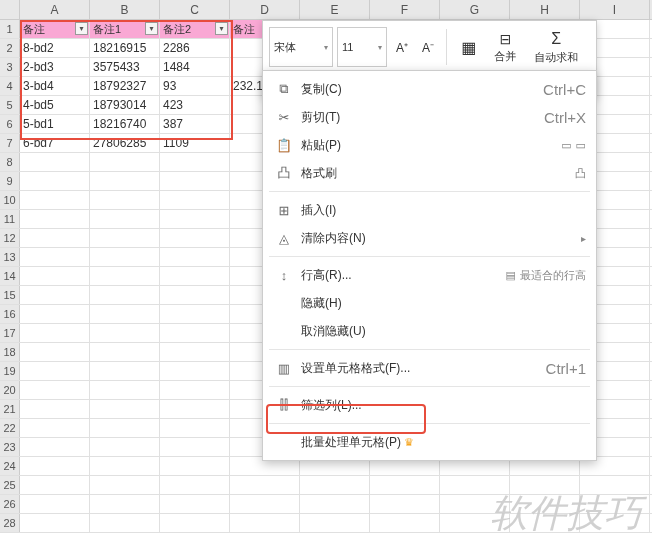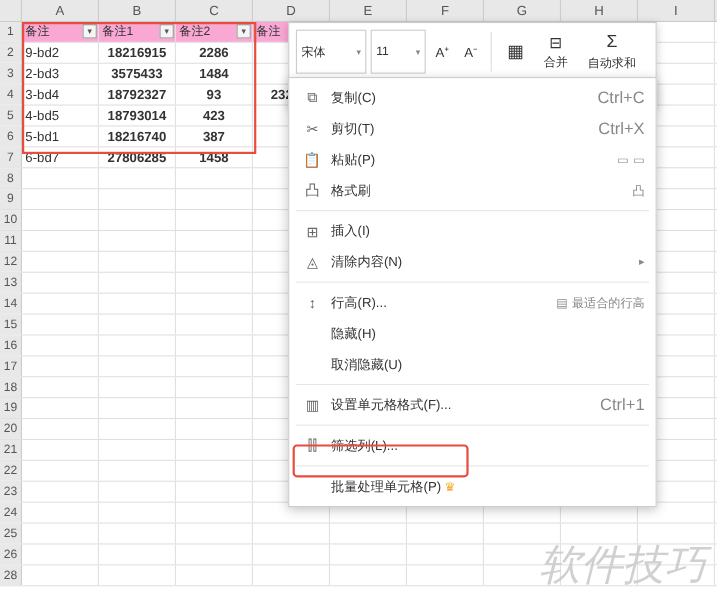--- a/index.html
+++ b/index.html
@@ -7,21 +7,21 @@
 
 
 .grid { position: absolute; top: 0; left: 0; right: 0; bottom: 0; }
 .col-headers { display: flex; height: 20px; background: #e8e8e8; border-bottom: 1px solid #ccc; }
 .corner { width: 20px; border-right: 1px solid #ccc; background: #e8e8e8; }
 .col-h { width: 70px; text-align: center; line-height: 20px; border-right: 1px solid #ccc; color: #555; }
 .rows { }
 .row { display: flex; height: 19px; border-bottom: 1px solid #e0e0e0; }
 .row-h { width: 20px; text-align: center; line-height: 19px; background: #e8e8e8; border-right: 1px solid #ccc; color: #555; font-size: 11px; }
 .cell { width: 70px; border-right: 1px solid #e0e0e0; padding: 0 3px; line-height: 19px; overflow: hidden; white-space: nowrap; }
-.cell.num { text-align: center; font-weight: bold; }
+.cell.num { text-align: left; }
 .cell.hdr { background: #f9a8d4; font-size: 11px; position: relative; }
 .filter-btn { position: absolute; right: 1px; top: 2px; width: 13px; height: 13px; border: 1px solid #999; background: #f5f5f5; font-size: 8px; line-height: 11px; text-align: center; color: #555; }
 
 .red-box-1 { position: absolute; left: 20px; top: 20px; width: 213px; height: 120px; border: 2px solid #e74c3c; pointer-events: none; }
 
 
 .mini-toolbar { position: absolute; left: 262px; top: 20px; width: 335px; background: #fff; border: 1px solid #ccc; box-shadow: 0 2px 8px rgba(0,0,0,.2); padding: 4px 6px; }
 .mt-row { display: flex; align-items: center; gap: 4px; }
 .mt-sel { border: 1px solid #ccc; height: 40px; padding: 16px 4px; font-size: 11px; min-width: 50px; display: flex; align-items: center; justify-content: space-between; }
 .mt-sel .arr { font-size: 8px; color: #888; margin-left: 4px; }
@@ -68,21 +68,21 @@
         <div class="cell hdr"><span>备注2</span><span class="filter-btn">▾</span></div>
         <div class="cell hdr"><span>备注</span><span class="filter-btn">▾</span></div>
         <div class="cell"></div>
         <div class="cell"></div>
         <div class="cell"></div>
         <div class="cell"></div>
         <div class="cell"></div>
       </div>
       <div class="row">
         <div class="row-h">2</div>
-        <div class="cell">9-bd2</div>
+        <div class="cell">8-bd2</div>
         <div class="cell num">18216915</div>
         <div class="cell num">2286</div>
         <div class="cell"></div>
         <div class="cell"></div>
         <div class="cell"></div>
         <div class="cell"></div>
         <div class="cell"></div>
         <div class="cell"></div>
       </div>
       <div class="row">
@@ -130,21 +130,21 @@
         <div class="cell"></div>
         <div class="cell"></div>
         <div class="cell"></div>
         <div class="cell"></div>
         <div class="cell"></div>
       </div>
       <div class="row">
         <div class="row-h">7</div>
         <div class="cell">6-bd7</div>
         <div class="cell num">27806285</div>
-        <div class="cell num">1458</div>
+        <div class="cell num">1109</div>
         <div class="cell"></div>
         <div class="cell"></div>
         <div class="cell"></div>
         <div class="cell"></div>
         <div class="cell"></div>
         <div class="cell"></div>
       </div>
       <div class="row">
         <div class="row-h">8</div>
         <div class="cell"></div>

